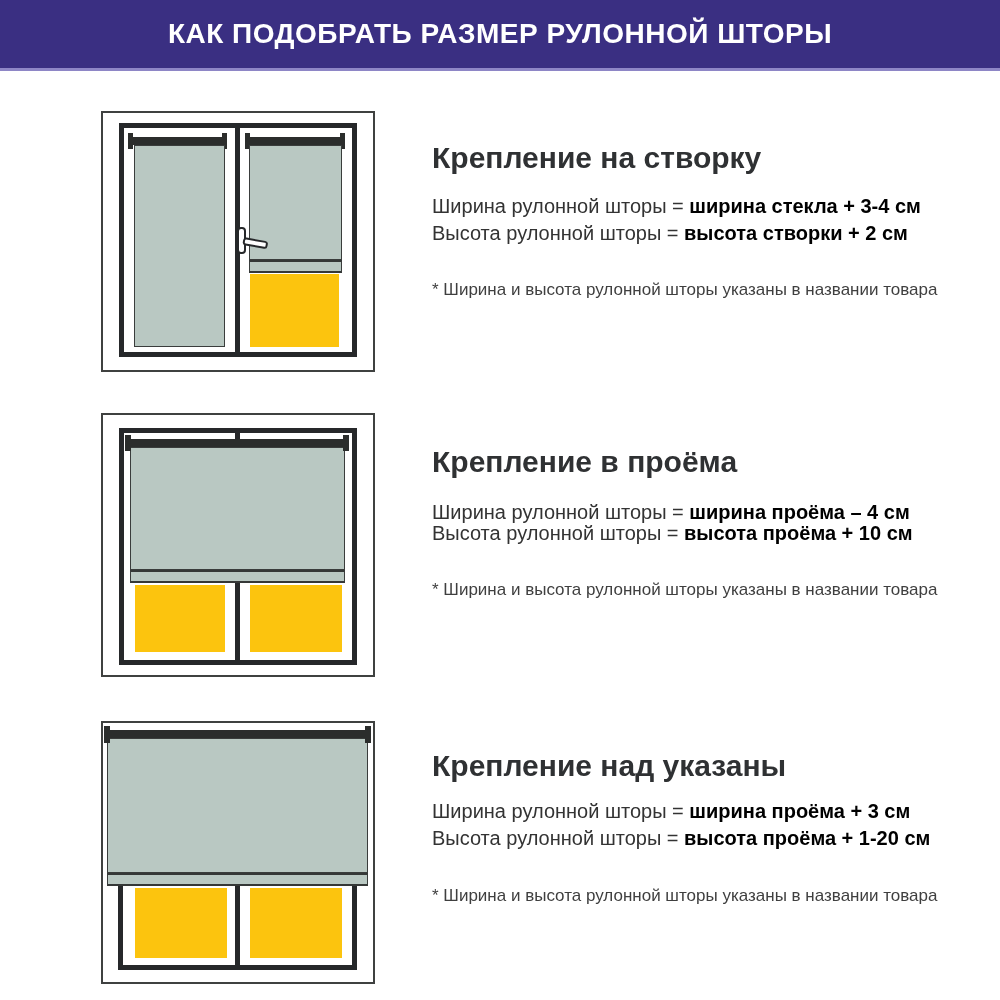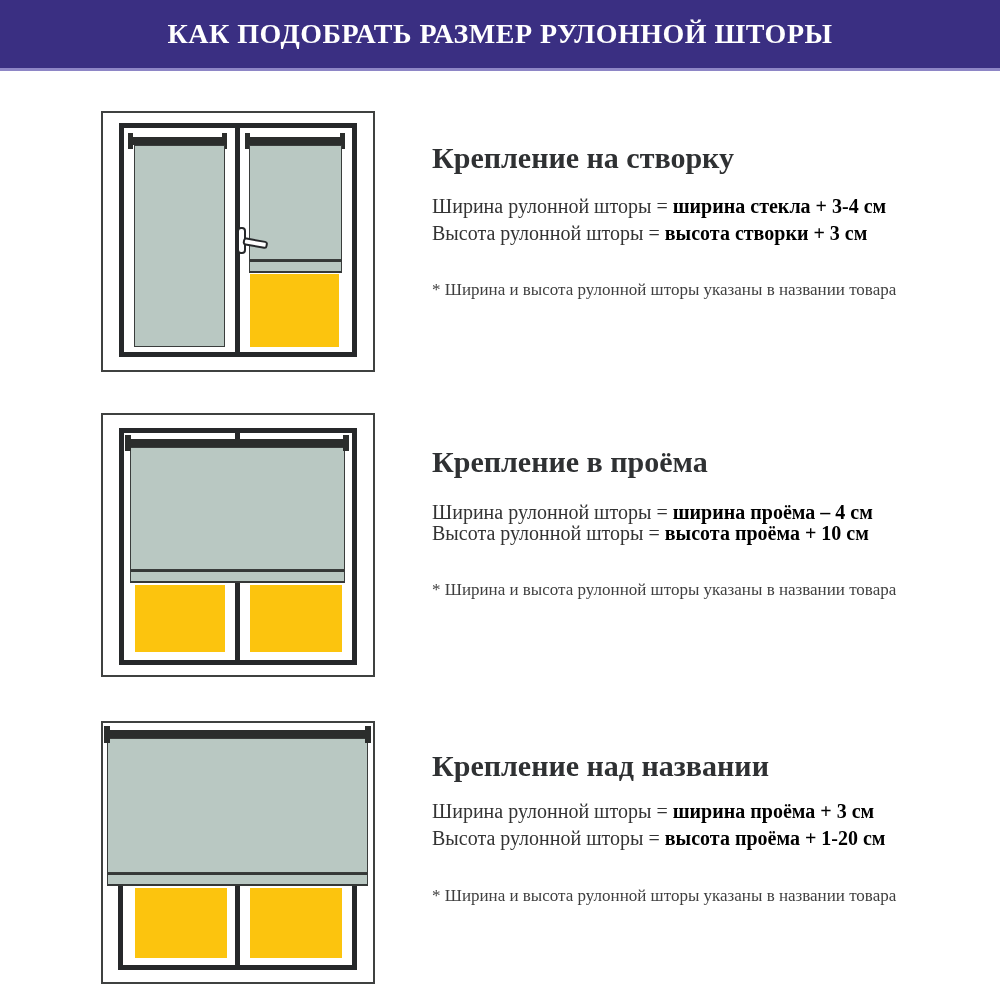--- a/index.html
+++ b/index.html
@@ -1,18 +1,18 @@
 <!DOCTYPE html>
 <html><head>
 <meta charset="utf-8">
 <style>
   html,body{margin:0;padding:0;background:#ffffff;}
   .stage{
     position:relative;width:1000px;height:1000px;background:#ffffff;overflow:hidden;
-    font-family:Liberation Serif, serif;color:#333333;
+    font-family:Liberation Sans, sans-serif;color:#333333;
   }
   
   .hdr{
     position:absolute;left:0;top:0;width:1000px;height:68px;
     background:#3a2f82;border-bottom:3px solid #8e86c6;
     display:flex;align-items:center;justify-content:center;
   }
   .hdr h1{
     margin:0;color:#ffffff;font-size:28px;font-weight:700;letter-spacing:0.5px;
   }
@@ -56,21 +56,21 @@
       <div class="bar" style="left:147px;top:26px;width:93px;height:8px;"></div>
       <div class="cap" style="left:144px;top:22px;width:5px;height:16px;"></div>
       <div class="cap" style="left:239px;top:22px;width:5px;height:16px;"></div>
       <div class="fabric" style="left:148px;top:34px;width:93px;height:115px;"></div>
       <div class="strip" style="left:148px;top:149px;width:93px;height:13px;"></div>
       <div class="handle-base" style="left:136px;top:116px;"></div>
       <div class="handle-lever" style="left:142px;top:126px;"></div>
     </div>
     <h2 class="sec-title" style="top:140px;">Крепление на створку</h2>
     <p class="formula" style="top:193px;"><span class="f-label">Ширина рулонной шторы = </span><span class="f-value">ширина стекла + 3-4 см</span></p>
-    <p class="formula" style="top:220px;"><span class="f-label">Высота рулонной шторы = </span><span class="f-value">высота створки + 3 см</span></p>
+    <p class="formula" style="top:220px;"><span class="f-label">Высота рулонной шторы = </span><span class="f-value">высота створки + 2 см</span></p>
     <p class="note" style="top:280px;">* Ширина и высота рулонной шторы указаны в названии товара</p>
   </section>
 
   <section>
     <div class="diagram" style="left:101px;top:413px;width:274px;height:264px;">
       <div class="outer-box" style="left:0;top:0;width:274px;height:264px;"></div>
       <div class="frame" style="left:18px;top:15px;width:238px;height:237px;"></div>
       <div class="mullion" style="left:134px;top:20px;width:5px;height:227px;"></div>
       <div class="glass" style="left:34px;top:172px;width:90px;height:67px;"></div>
       <div class="glass" style="left:149px;top:172px;width:92px;height:67px;"></div>
@@ -92,19 +92,19 @@
       <div class="frame" style="left:17px;top:24px;width:239px;height:225px;"></div>
       <div class="mullion" style="left:134px;top:29px;width:5px;height:215px;"></div>
       <div class="glass" style="left:34px;top:167px;width:92px;height:70px;"></div>
       <div class="glass" style="left:149px;top:167px;width:92px;height:70px;"></div>
       <div class="fabric" style="left:6px;top:17px;width:261px;height:135px;"></div>
       <div class="strip" style="left:6px;top:152px;width:261px;height:13px;"></div>
       <div class="bar" style="left:7px;top:9px;width:258px;height:8px;"></div>
       <div class="cap" style="left:3px;top:5px;width:6px;height:17px;"></div>
       <div class="cap" style="left:264px;top:5px;width:6px;height:17px;"></div>
     </div>
-    <h2 class="sec-title" style="top:748px;">Крепление над названии</h2>
+    <h2 class="sec-title" style="top:748px;">Крепление над указаны</h2>
     <p class="formula" style="top:798px;"><span class="f-label">Ширина рулонной шторы = </span><span class="f-value">ширина проёма + 3 см</span></p>
     <p class="formula" style="top:825px;"><span class="f-label">Высота рулонной шторы = </span><span class="f-value">высота проёма + 1-20 см</span></p>
     <p class="note" style="top:886px;">* Ширина и высота рулонной шторы указаны в названии товара</p>
   </section>
 
 </div>
 
 </body></html>

